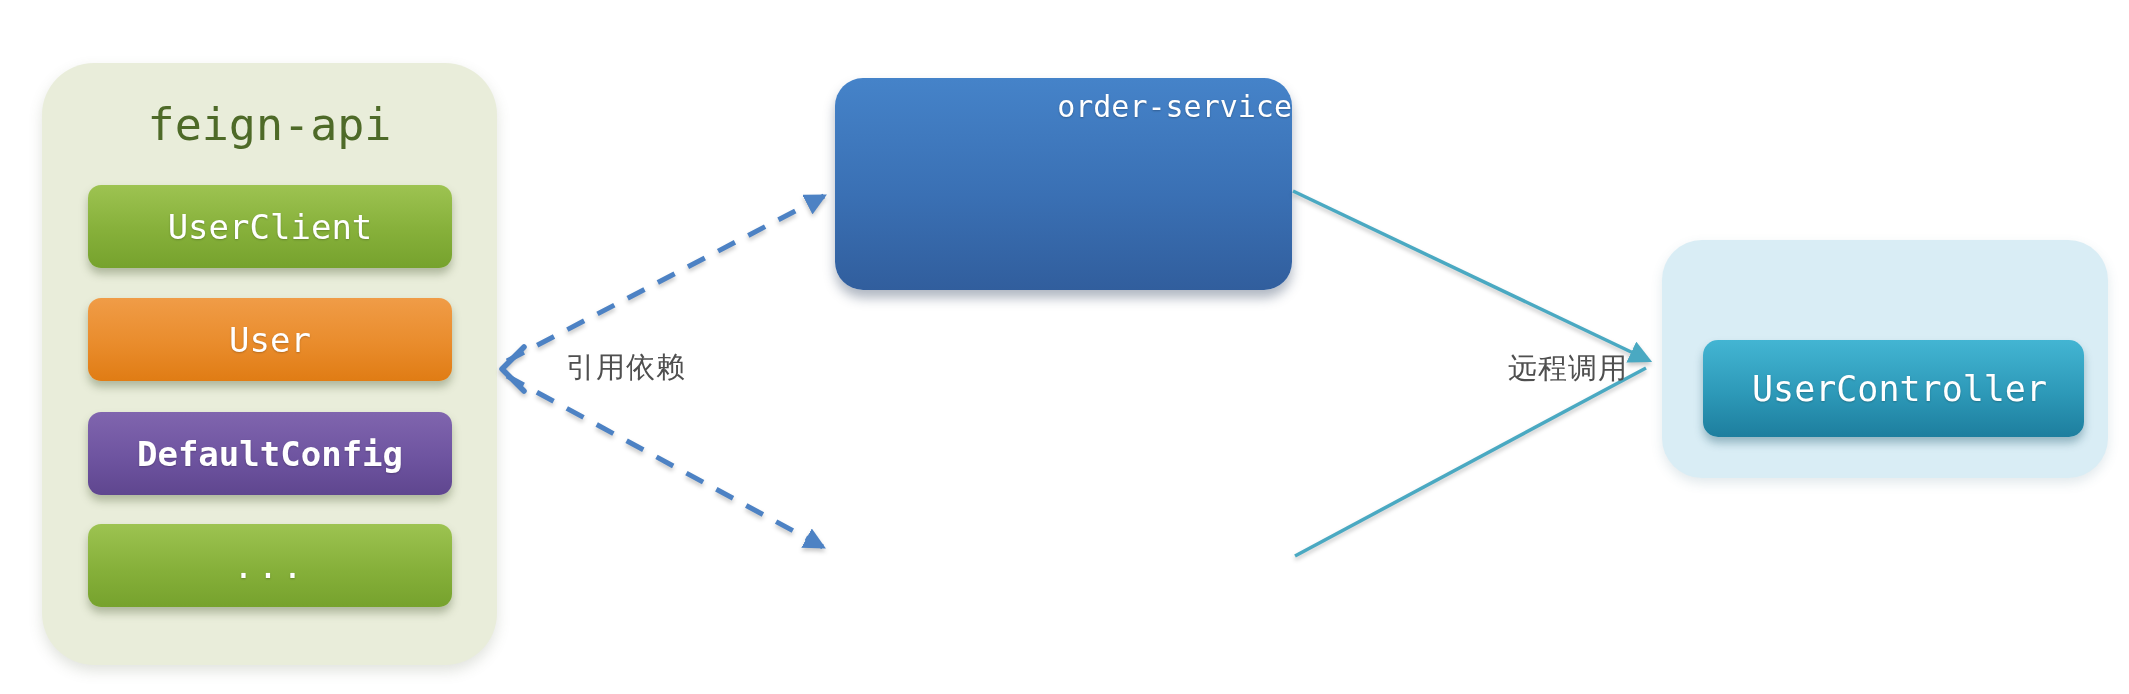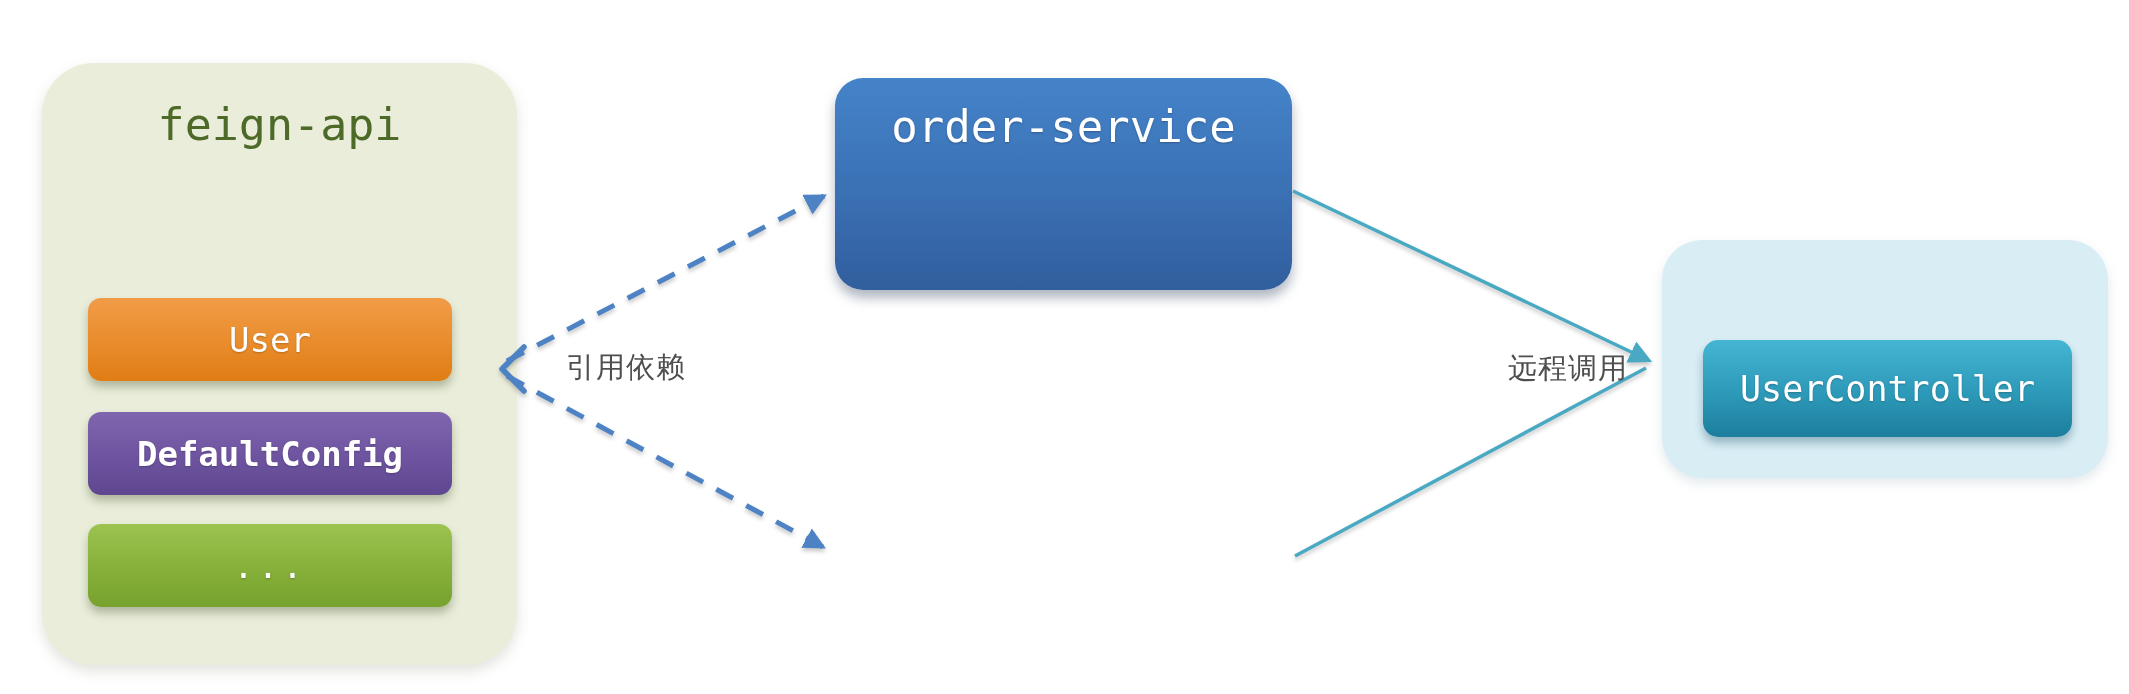--- a/index.html
+++ b/index.html
@@ -8,21 +8,20 @@
     width:2129px;height:694px;
     background:#ffffff;
     overflow:hidden;
     font-family:"DejaVu Sans Mono","Liberation Mono",monospace;
   }
   
   .feign-panel{
     position:absolute;left:42px;top:63px;width:455px;height:602px;
     background:#e9edda;border-radius:52px;
     box-shadow:0 6px 14px rgba(90,100,70,0.18);
-    padding-left:20px;
   }
   .feign-title{
     position:absolute;left:0;top:38px;width:100%;
     text-align:center;font-size:45px;line-height:48px;
     color:#4e6a28;letter-spacing:0px;
   }
   .pill{
     position:absolute;left:46px;width:364px;height:83px;
     border-radius:13px;
     display:flex;align-items:center;justify-content:center;
@@ -38,22 +37,23 @@
   .pill.p3{top:349px;}
   .pill.p4{top:461px;letter-spacing:4px;}
   
   .service-box{
     position:absolute;border-radius:28px;
     background:linear-gradient(180deg,#4583c9 0%,#3a70b4 55%,#315e9d 100%);
     box-shadow:0 8px 12px rgba(30,50,80,0.35);
     color:#ffffff;text-align:center;
   }
   .service-box .service-title{
-    margin-top:31px;font-size:44px;line-height:36px;
+    margin-top:11px;font-size:30px;line-height:36px;
     text-shadow:0 1px 2px rgba(0,0,0,0.25);
+    text-align:right;
   }
   .service-box.order{left:835px;top:78px;width:457px;height:212px;}
   .service-box.pay  {left:833px;top:450px;width:460px;height:210px;}
   
   .user-panel{
     position:absolute;left:1662px;top:240px;width:446px;height:238px;
     background:#d9edf5;border-radius:40px;
     box-shadow:0 5px 12px rgba(60,110,130,0.15);
   }
   .user-title{
@@ -61,20 +61,21 @@
     text-align:center;font-size:35px;line-height:36px;color:#2c87a2;
   }
   .uc-pill{
     position:absolute;left:41px;top:100px;width:369px;height:97px;
     border-radius:15px;
     background:linear-gradient(180deg,#43b5d3 0%,#2d99b8 55%,#1d7e9e 100%);
     box-shadow:0 6px 9px rgba(20,80,100,0.35);
     display:flex;align-items:center;justify-content:center;
     color:#ffffff;font-size:35px;
     text-shadow:0 1px 2px rgba(0,0,0,0.22);
+    padding-left:12px;
   }
   
   .edges{position:absolute;left:0;top:0;pointer-events:none;}
   .dashed-line{
     stroke:#4d82c4;stroke-width:5;fill:none;
     stroke-dasharray:19 15;
   }
   .chevron{stroke:#4d82c4;stroke-width:5.5;fill:none;stroke-linecap:round;stroke-linejoin:round;}
   .teal-line{stroke:#4aa9c2;stroke-width:3.5;fill:none;}
   .shadowed{filter:drop-shadow(0 3px 2px rgba(0,0,0,0.22));}
@@ -88,20 +89,21 @@
   .edge-label.dep{left:566px;top:351px;}
   .edge-label.rpc{left:1508px;top:352px;}
 </style>
 </head>
 <body>
 
 <div class="canvas">
 
   <div class="feign-panel">
     <div class="feign-title">feign-api</div>
+    <div class="pill green p1">UserClient</div>
     <div class="pill orange p2">User</div>
     <div class="pill purple p3">DefaultConfig</div>
     <div class="pill green p4">...</div>
   </div>
 
   <div class="service-box order">
     <div class="service-title">order-service</div>
   </div>
 
   <div class="user-panel">

